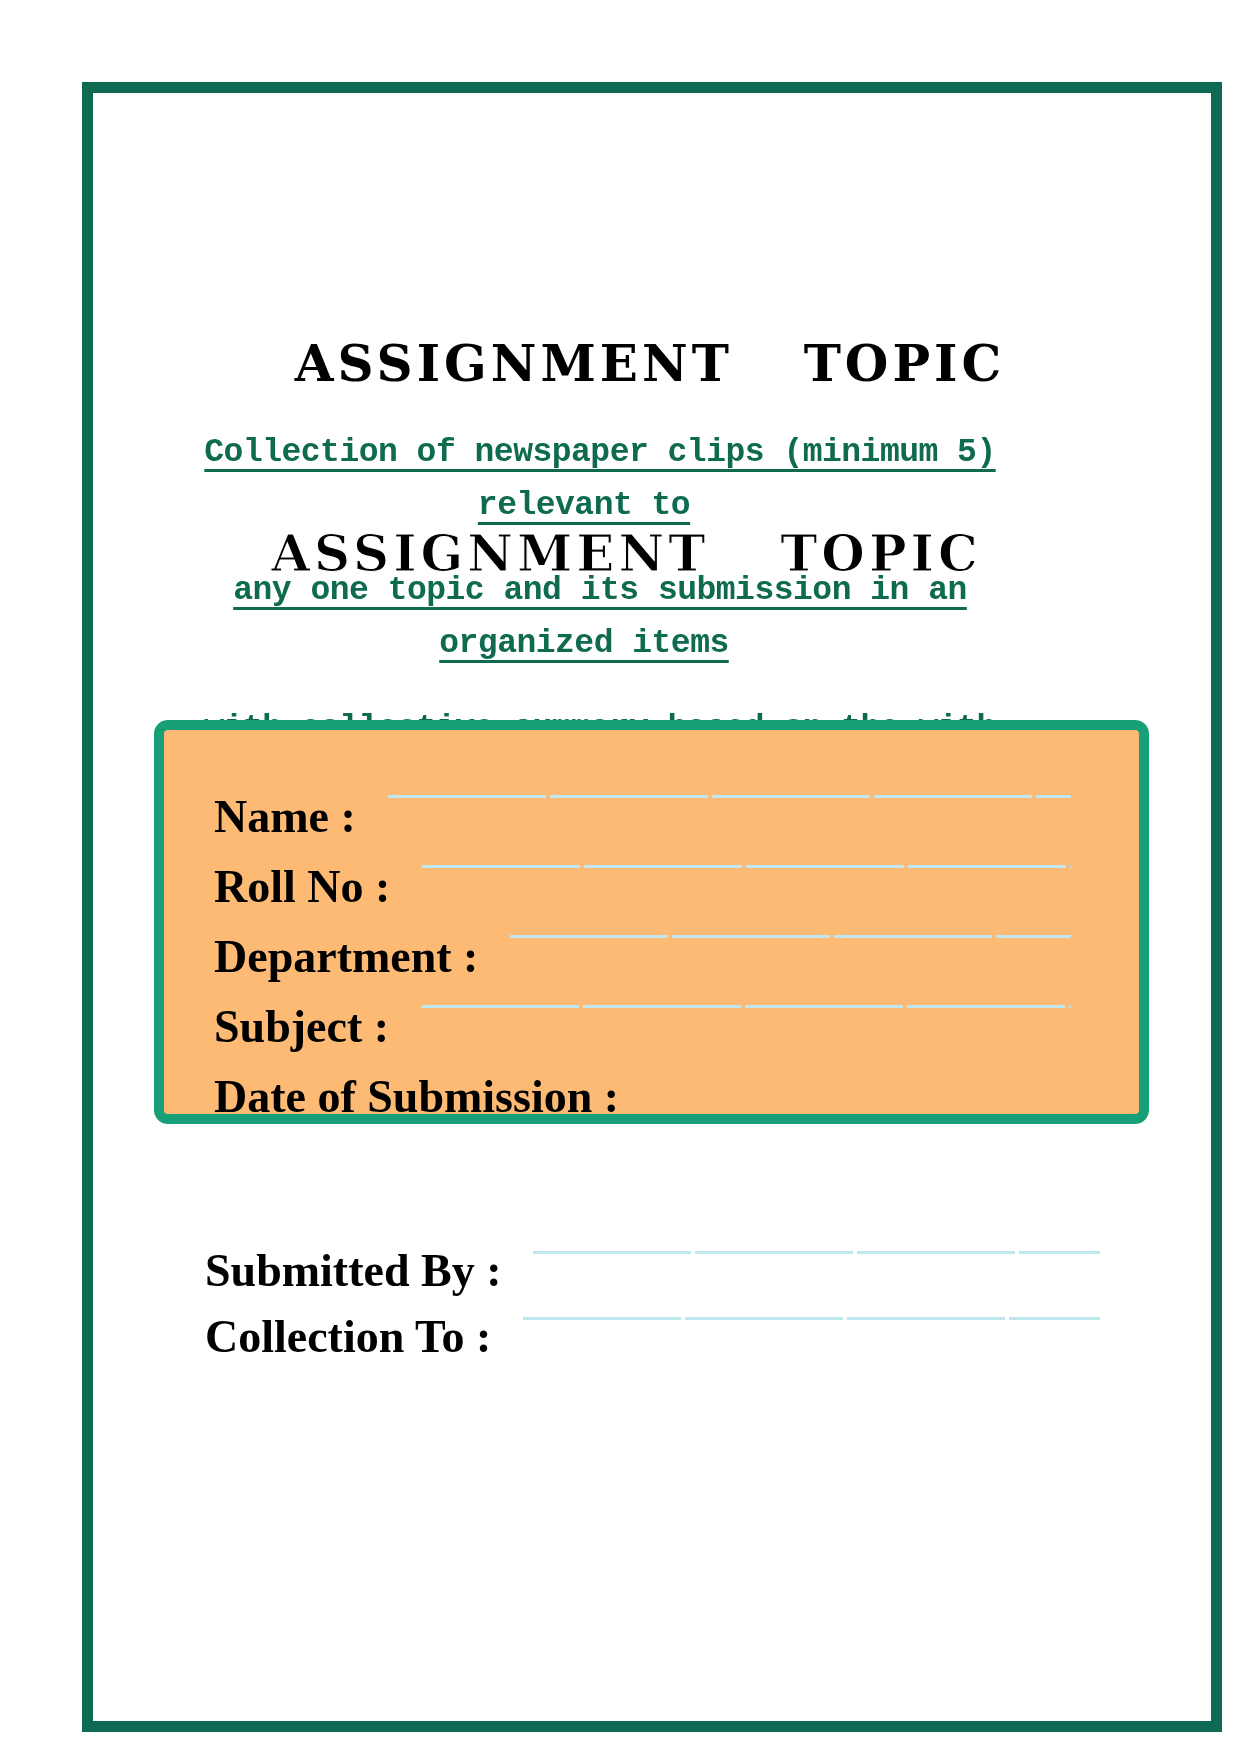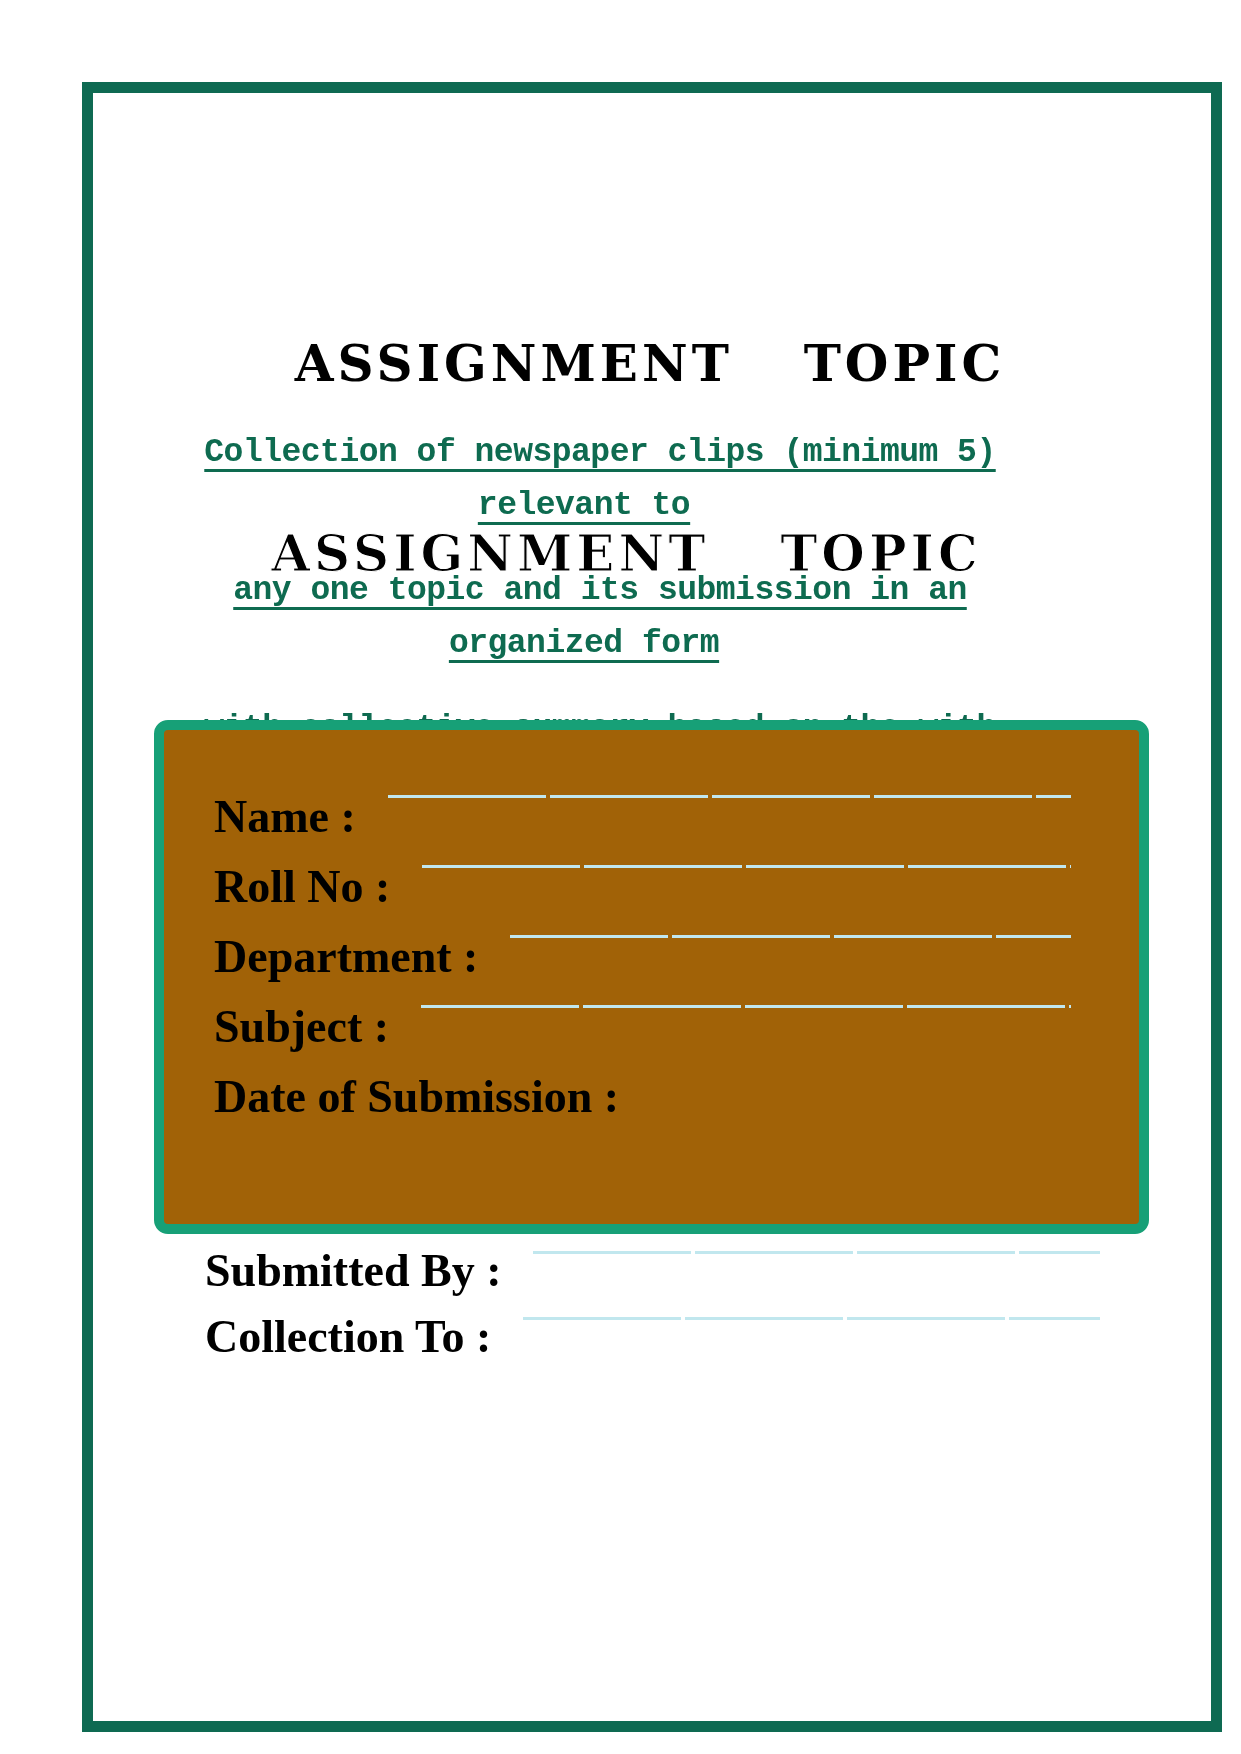--- a/index.html
+++ b/index.html
@@ -59,25 +59,25 @@
     color:var(--subtitle-green);
   }
   .subtitle .line{
     text-decoration:underline;
     text-decoration-thickness:3px;
     text-underline-offset:8px;
   }
   
   .form-box{
     position:absolute;
-    left:122px;top:688px;width:995px;height:514px;
+    left:122px;top:688px;width:995px;height:404px;
     border:10px solid var(--box-border);
     border-radius:14px;
     padding:20px 28px 0 18px;
-    background:#a16207;
+    background:#fdba74;
   }
   .f-row{
     display:flex;
     height:70px;
   }
   .f-label{
     font-family:"Liberation Serif", serif;
     font-weight:bold;
     font-size:46px;
     line-height:70px;
@@ -108,21 +108,21 @@
 
   <div class="frame"></div>
 
   <div class="title-wrap">
     <span class="title-layer title-shadow" aria-hidden="true">ASSIGNMENT  TOPIC</span>
     <span class="title-layer title-front">ASSIGNMENT  TOPIC</span>
   </div>
 
   <div class="subtitle">
     <div><span class="line">Collection of newspaper clips (minimum 5) relevant to</span></div>
-    <div><span class="line">any one topic and its submission in an organized form</span></div>
+    <div><span class="line">any one topic and its submission in an organized items</span></div>
     <div><span class="line">with collective summary based on the with items</span></div>
   </div>
 
   <div class="form-box">
     <div class="f-row">
       <span class="f-label">Name :</span>
       <span class="fill"></span>
     </div>
     <div class="f-row">
       <span class="f-label">Roll No :</span>

